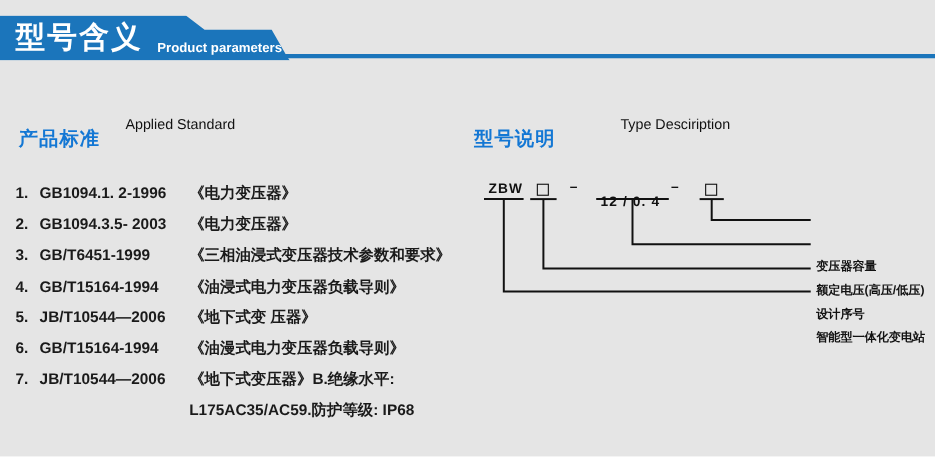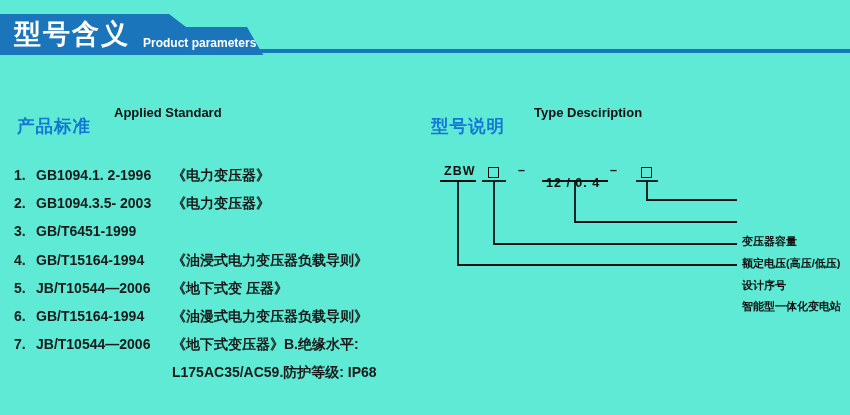--- a/index.html
+++ b/index.html
@@ -1,20 +1,20 @@
 <!DOCTYPE html>
 <html><head>
 <meta charset="utf-8">
 <style>
   * { margin:0; padding:0; box-sizing:border-box; }
   html,body { background:#ffffff; }
   body { font-family:"Liberation Sans", sans-serif; }
   #page {
     position:relative; width:850px; height:415px;
-    background:#5eead4; overflow:hidden;
+    background:#e5e5e5; overflow:hidden;
   }
 
   
   .banner {
     position:absolute; left:0; top:14px; width:850px; height:41px;
     background:#1b75bb;
     clip-path:polygon(0px 0px, 169px 0px, 186px 13px, 247px 13px,
                       259.6px 35px, 850px 35px, 850px 39px,
                       261.9px 39px, 263.5px 41px, 0px 41px);
   }
@@ -29,21 +29,21 @@
   }
 
   
   .sec-head-cn {
     position:absolute; top:100px;
     font-size:17.5px; font-weight:700; color:#1377d4;
     letter-spacing:1px; white-space:nowrap;margin-top:14px;
   }
   .sec-head-en {
     position:absolute; top:105px;
-    font-size:13px; font-weight:700; color:#111111; white-space:nowrap;
+    font-size:13px; font-weight:400; color:#111111; white-space:nowrap;
   }
 
   
   .std-list { position:absolute; left:14px; top:161px; width:410px; }
   .srow {
     display:grid; grid-template-columns:22px 136px auto;
     height:28.2px; line-height:28.2px;
     font-size:14px; font-weight:600; color:#1a1a1a; white-space:nowrap;
   }
 
@@ -82,20 +82,21 @@
       <span>《电力变压器》</span>
     </div>
     <div class="srow">
       <span>2.</span>
       <span>GB1094.3.5- 2003</span>
       <span>《电力变压器》</span>
     </div>
     <div class="srow">
       <span>3.</span>
       <span>GB/T6451-1999</span>
+      <span>《三相油浸式变压器技术参数和要求》</span>
     </div>
     <div class="srow">
       <span>4.</span>
       <span>GB/T15164-1994</span>
       <span>《油浸式电力变压器负载导则》</span>
     </div>
     <div class="srow">
       <span>5.</span>
       <span>JB/T10544—2006</span>
       <span>《地下式变 压器》</span>
@@ -111,21 +112,21 @@
       <span>《地下式变压器》B.绝缘水平:</span>
     </div>
     <div class="srow">
       <span></span>
       <span></span>
       <span>L175AC35/AC59.防护等级: IP68</span>
     </div>
   </div>
 
   <div class="sec-head-cn" style="left:431px">型号说明</div>
-  <div class="sec-head-en" style="left:534px">Type Desciription</div>
+  <div class="sec-head-en" style="left:564px">Type Desciription</div>
 
   <div class="mcode" style="left:444px; top:164px; letter-spacing:1px">ZBW</div>
   <div class="mbox" style="left:488px; top:167px"></div>
   <div class="mcode" style="left:518px; top:163px">–</div>
   <div class="mcode" style="left:546px; top:176px; letter-spacing:1px">12 / 0. 4</div>
   <div class="mcode" style="left:610px; top:163px">–</div>
   <div class="mbox" style="left:641px; top:167px"></div>
 
   <svg class="leads" width="320" height="120" viewBox="0 0 320 120">
     <g stroke="#111111" stroke-width="1.8" fill="none">

